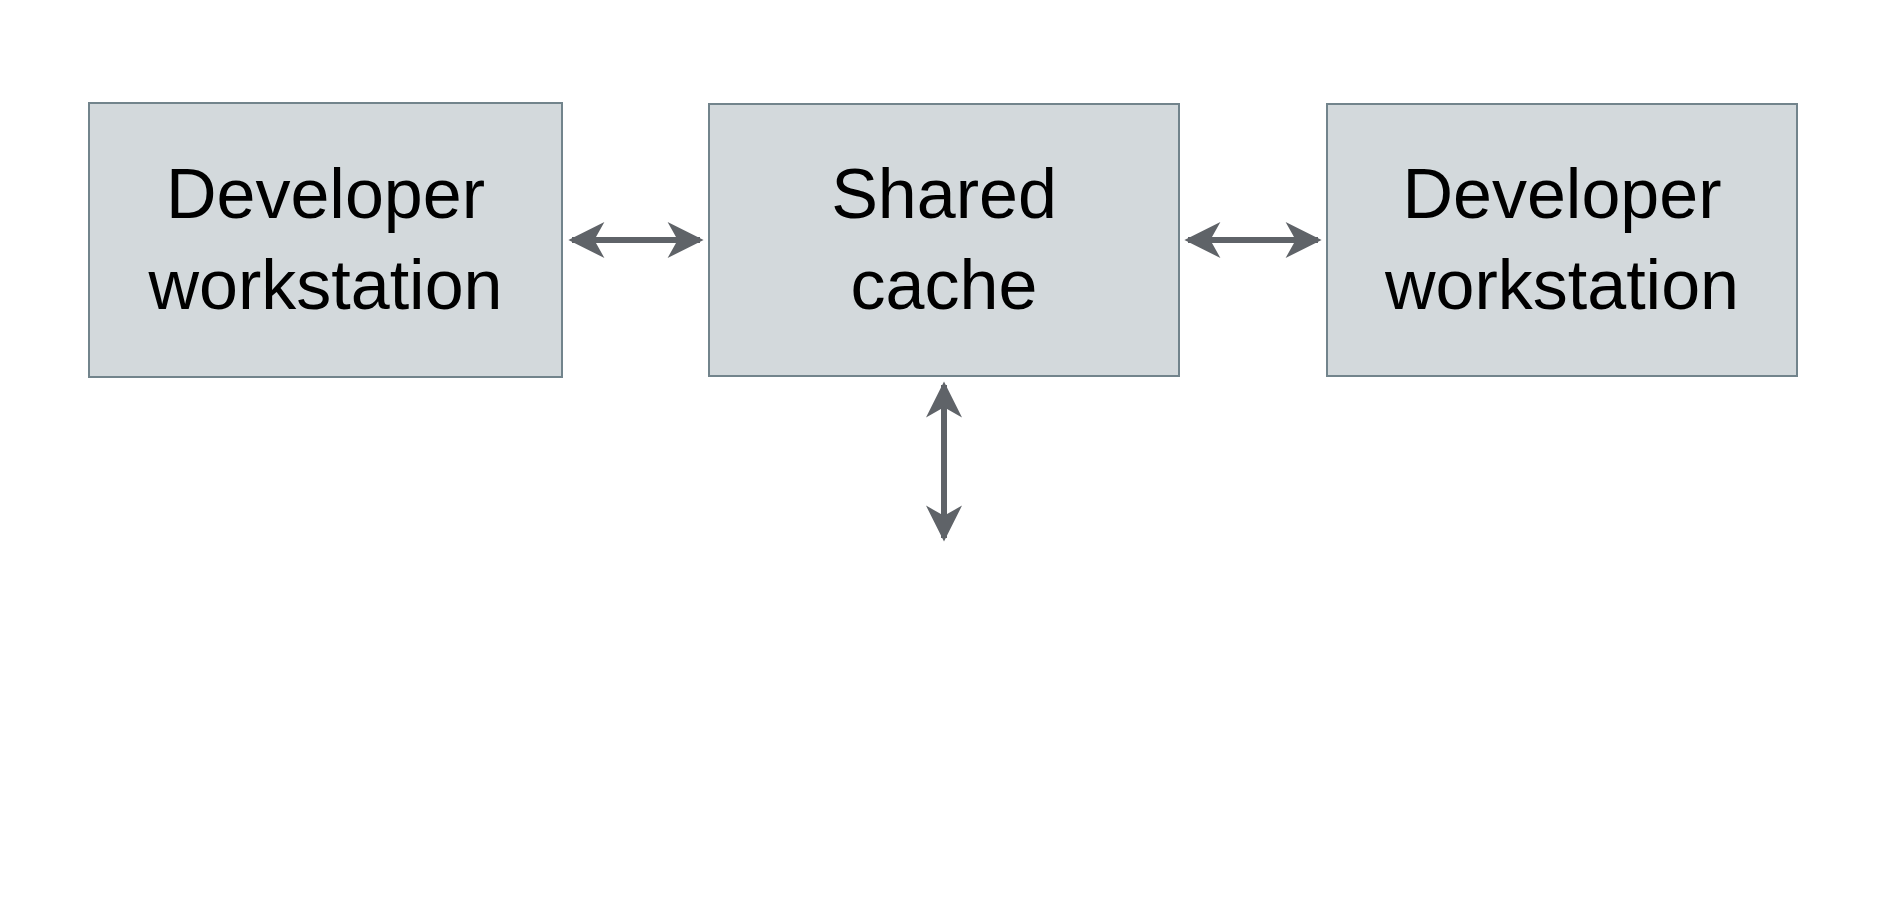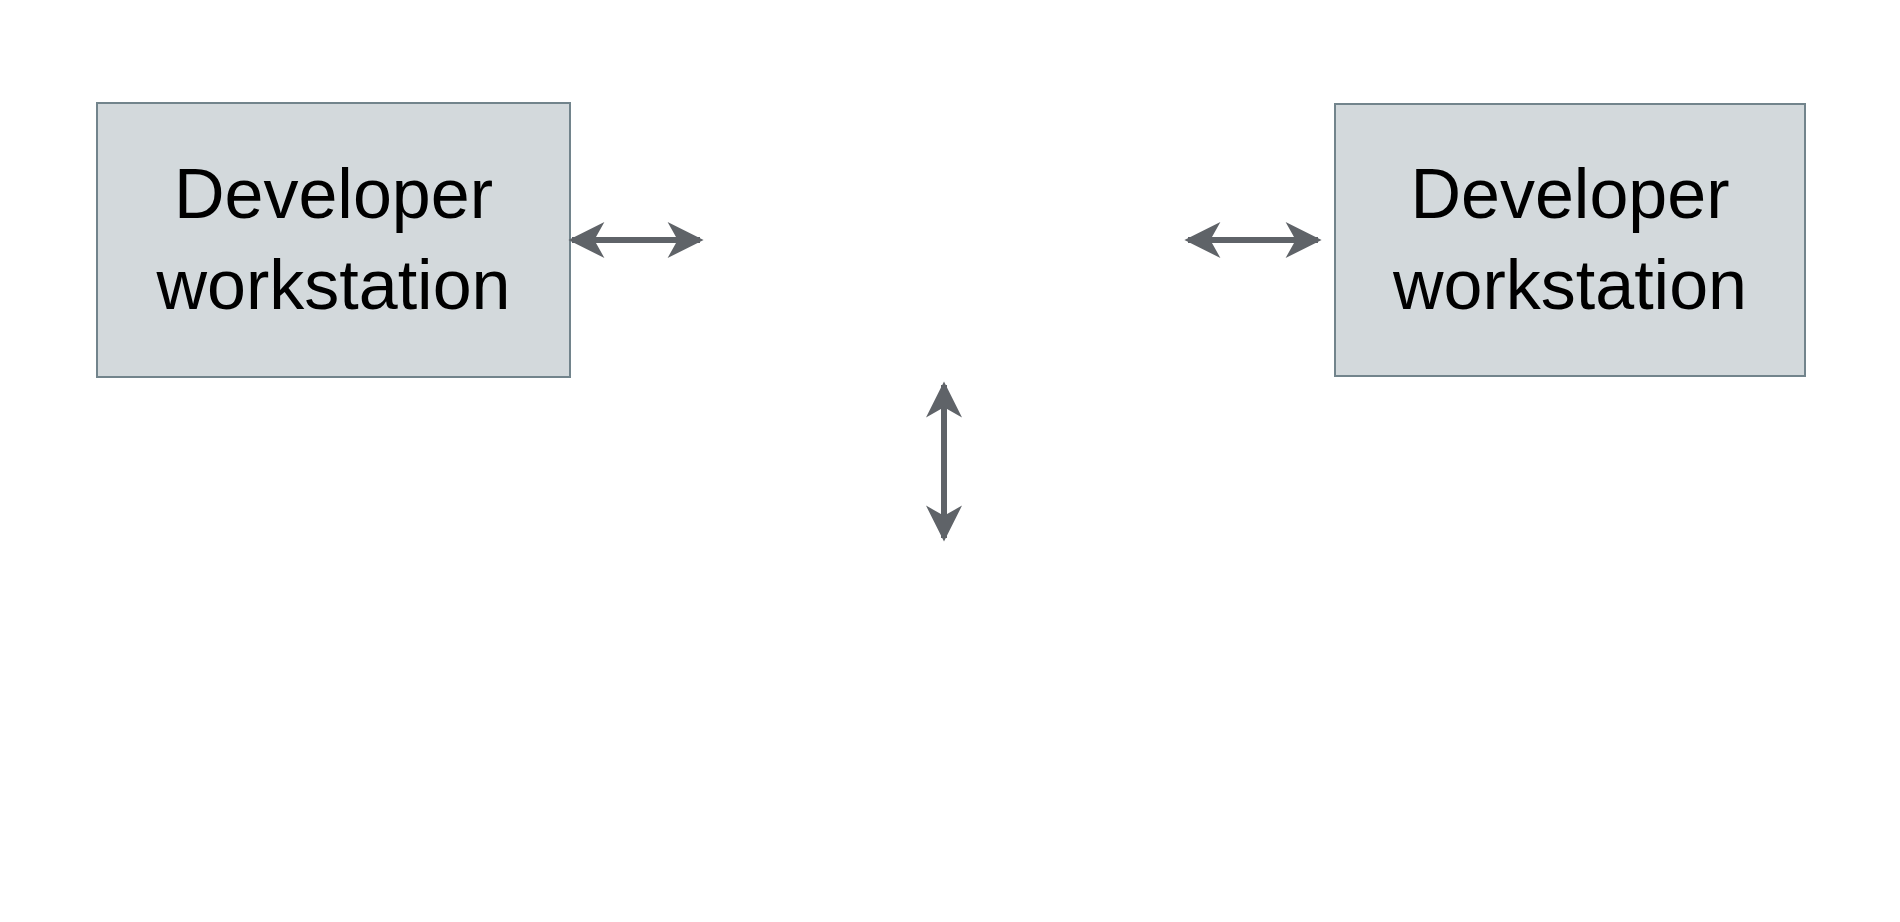--- a/index.html
+++ b/index.html
@@ -24,21 +24,20 @@
     border: 2px solid var(--node-border, #72848c);
     display: flex;
     align-items: center;
     justify-content: center;
     text-align: center;
     font-size: 70px;
     line-height: 1.3;
     font-weight: 400;
     color: var(--text-color, #000000);
     padding: 16px 36px;
-    margin-left: 8px;
   }
   #node-dev-left  { left: 88px;   top: 102px; width: 475px; height: 276px; }
   #node-cache     { left: 708px;  top: 103px; width: 472px; height: 274px; }
   #node-dev-right { left: 1326px; top: 103px; width: 472px; height: 274px; }
   #node-ci        { left: 708px;  top: 545px; width: 472px; height: 277px; }
   svg.edges {
     position: absolute;
     left: 0; top: 0;
     width: 1900px;
     height: 922px;
@@ -47,20 +46,23 @@
 </style>
 </head>
 <body>
 
 <div class="canvas">
 
   <div class="node" id="node-dev-left">
     <span>Developer workstation</span>
   </div>
 
+  <div class="node" id="node-cache">
+    <span>Shared cache</span>
+  </div>
 
   <div class="node" id="node-dev-right">
     <span>Developer workstation</span>
   </div>
 
 
   <svg class="edges" viewBox="0 0 1900 922" xmlns="http://www.w3.org/2000/svg">
     <defs>
       <marker id="arrowhead" viewBox="0 0 10 10" refX="9" refY="5" markerWidth="6.5" markerHeight="6" orient="auto-start-reverse">
         <path d="M 0 0 L 10 5 L 0 10 L 2.8 5 z" class="arrow-head" fill="#5f6368"></path>

